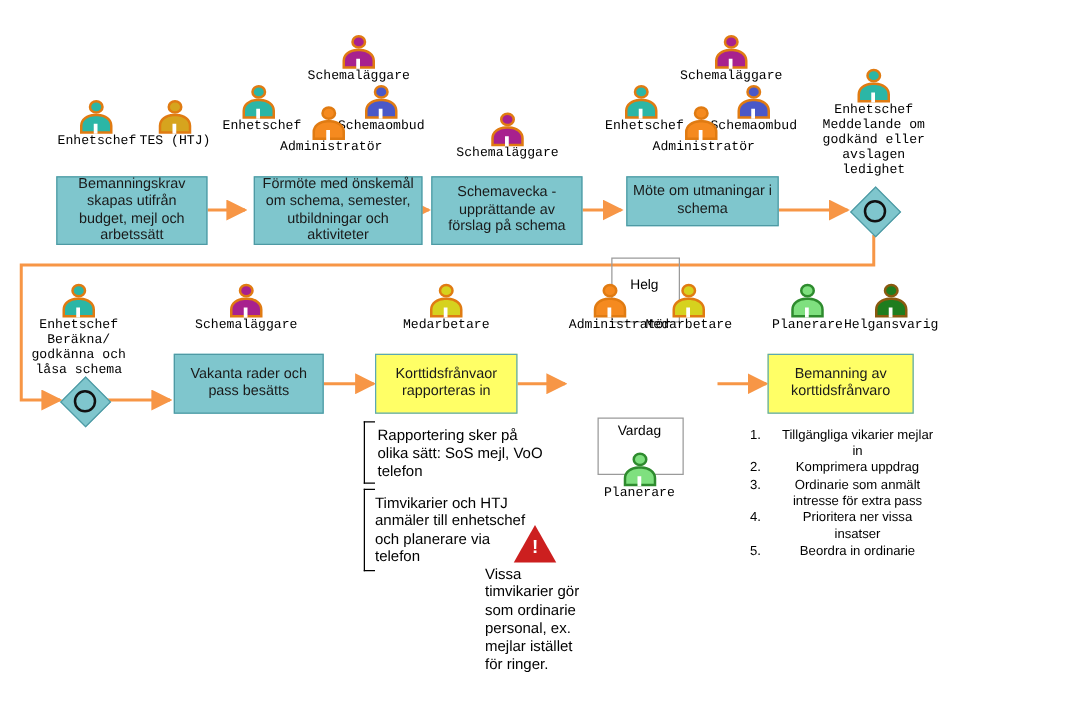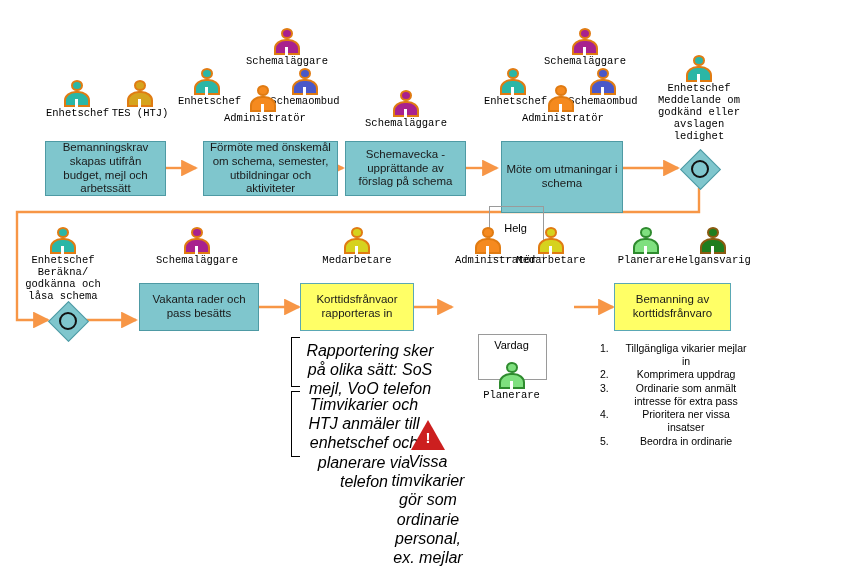--- a/index.html
+++ b/index.html
@@ -26,21 +26,21 @@
   .person{position:relative;margin:0 auto;}
   .person .head{position:absolute;left:50%;transform:translateX(-50%);
                 border-radius:50%;box-sizing:border-box;}
   .person .body{position:absolute;left:0;box-sizing:border-box;
                 border-top-left-radius:45% 60%;border-top-right-radius:45% 60%;}
   .person .notch{position:absolute;background:#fff;}
   .rlabel{font-size:10.5px;line-height:1.15;color:#000;white-space:nowrap;font-family:Liberation Mono, monospace;}
   .rlabel.wrap{white-space:normal;}
 
   
-  .ftext{position:absolute;font-size:16px;line-height:1.2;text-align:center;color:#000;font-style:italic;}
+  .ftext{position:absolute;font-size:12px;line-height:1.2;text-align:left;color:#000;}
 
   
   .brk{position:absolute;border:1.4px solid #000;border-right:none;}
 
   
   .orect{position:absolute;border:1px solid #9a9a9a;background:transparent;}
   .orect-lbl{position:absolute;font-size:11px;text-align:center;color:#000;background:transparent;}
 
   
   .nlist{position:absolute;font-size:10.5px;line-height:1.26;}
@@ -191,21 +191,21 @@
 
   <div class="pbox teal" style="left:45px;top:141px;width:121px;height:55px;">
     <span>Bemanningskrav skapas utifrån budget, mejl och arbetssätt</span>
   </div>
   <div class="pbox teal" style="left:203px;top:141px;width:135px;height:55px;">
     <span>Förmöte med önskemål om schema, semester, utbildningar och aktiviteter</span>
   </div>
   <div class="pbox teal" style="left:345px;top:141px;width:121px;height:55px;">
     <span>Schemavecka - upprättande av förslag på schema</span>
   </div>
-  <div class="pbox teal" style="left:501px;top:141px;width:122px;height:72px;">
+  <div class="pbox teal" style="left:501px;top:141px;width:122px;height:40px;">
     <span>Möte om utmaningar i schema</span>
   </div>
 
   <div class="gw" style="left:680px;top:149px;">
     <div class="dia"></div>
     <div class="ring"></div>
   </div>
 
   <div class="role" style="left:25px;top:227px;width:76px;">
     <div class="person" style="width:26px;height:27px;">

